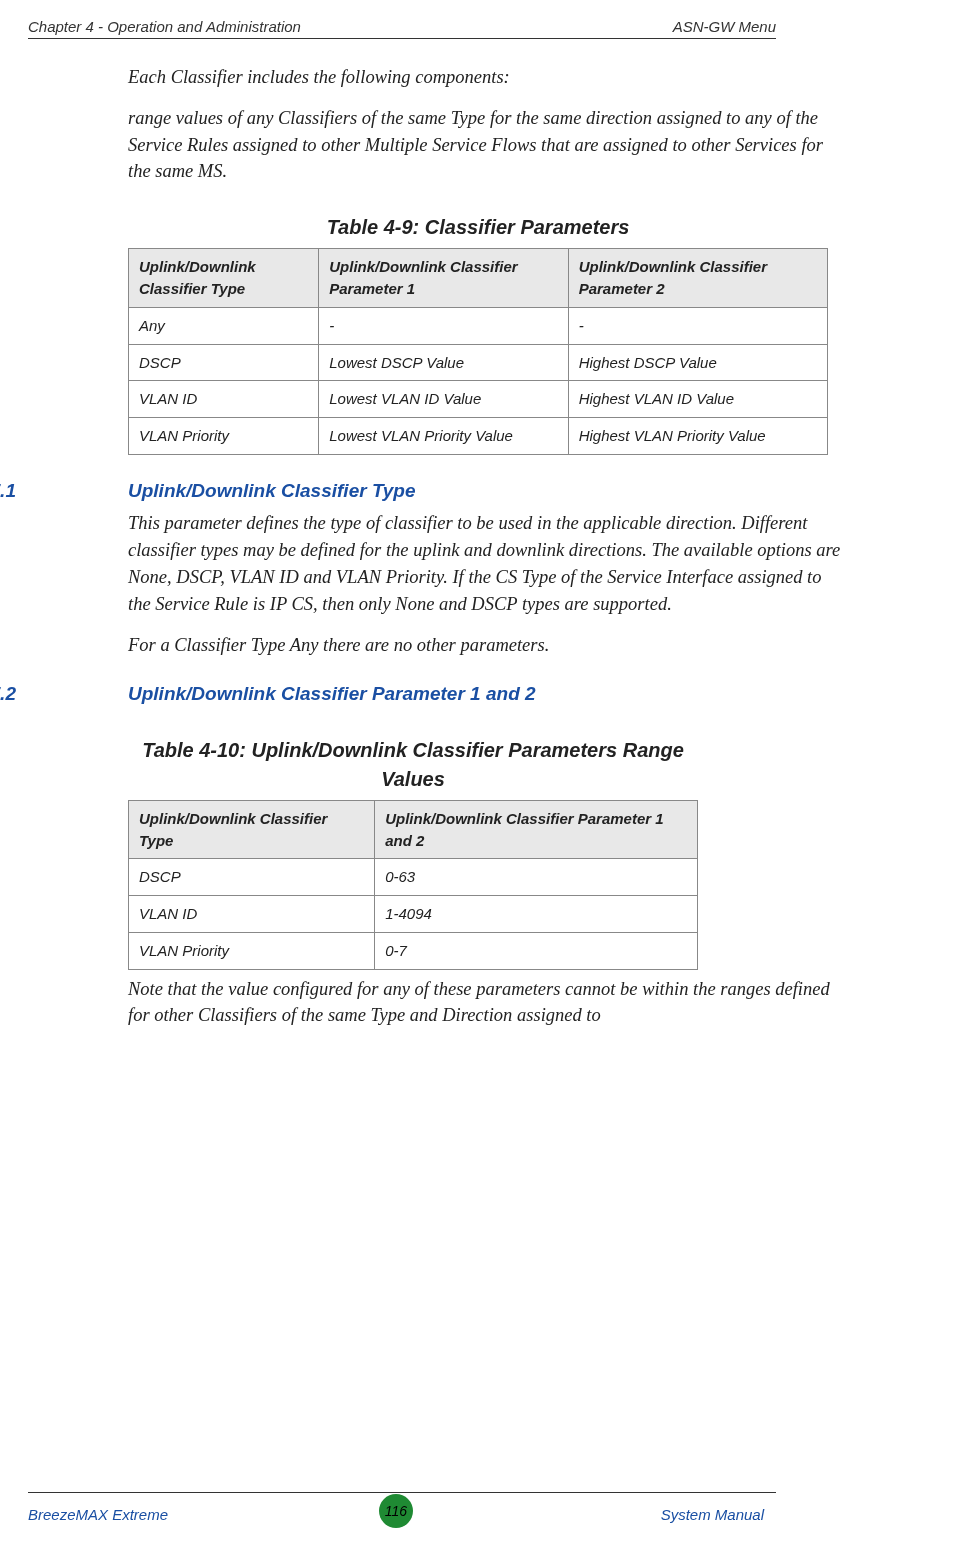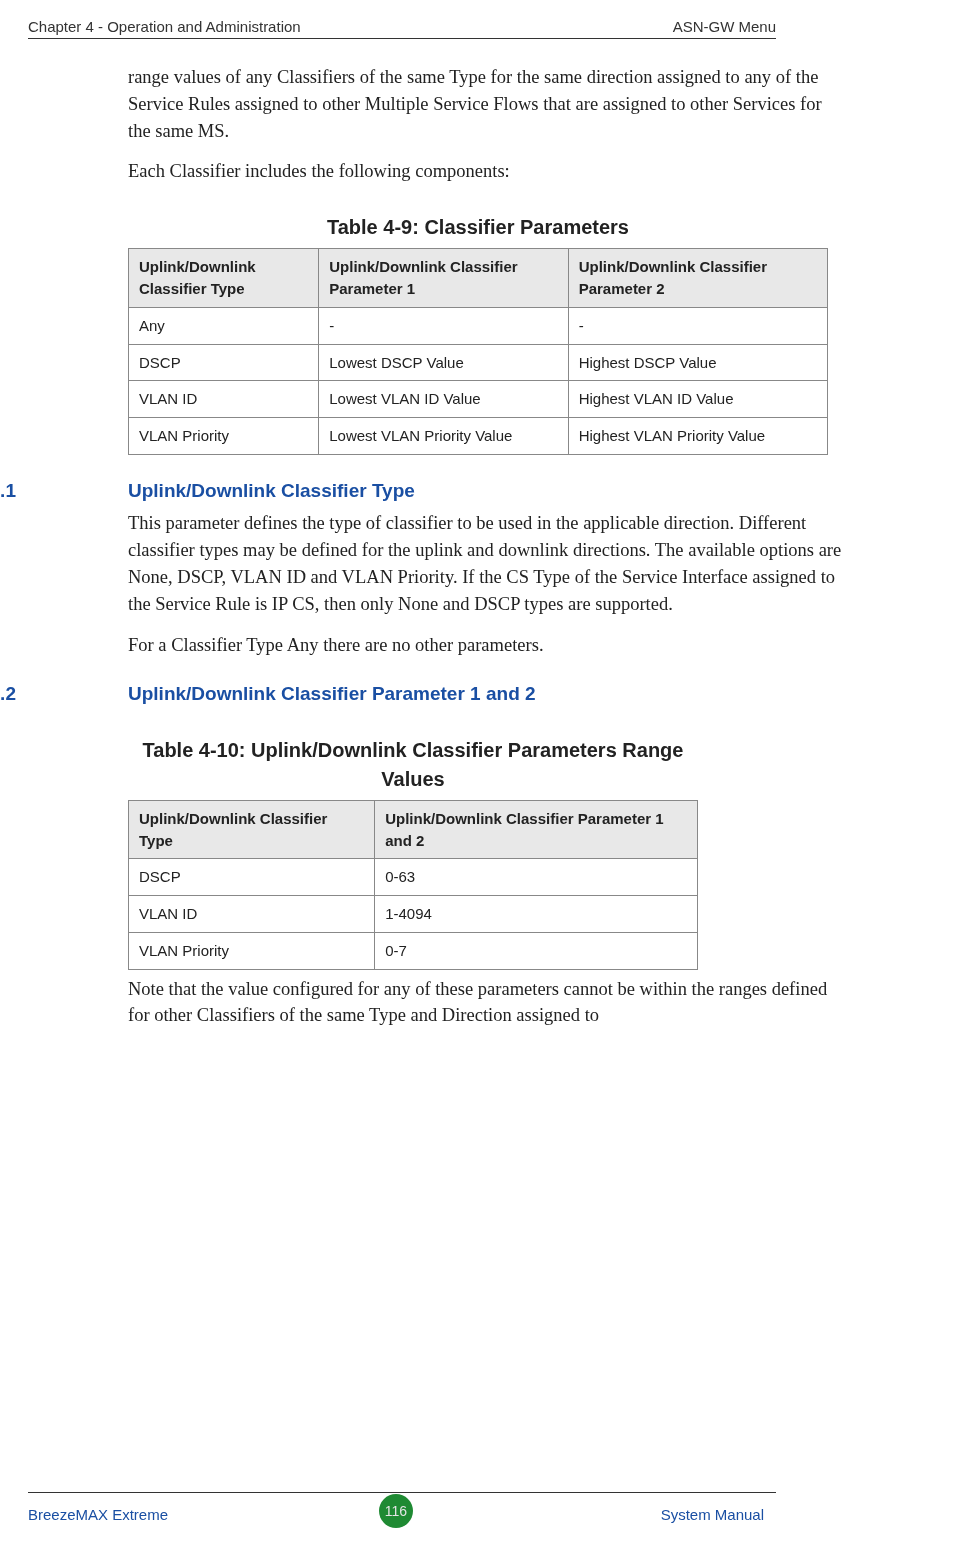--- a/index.html
+++ b/index.html
@@ -9,20 +9,21 @@
     width: 975px;
     height: 1545px;
     font-family: Arial, Helvetica, sans-serif;
     background: #fff;
     color: #000;
   }
   .page {
     position: relative;
     width: 804px;
     height: 1545px;
+    font-style: italic;
   }
   .header {
     position: absolute;
     top: 18px;
     left: 28px;
     right: 28px;
     display: flex;
     justify-content: space-between;
     font-size: 15px;
     color: #333;
@@ -124,21 +125,21 @@
   }
   .page-badge {
     position: absolute;
     left: 50%;
     transform: translateX(-50%);
     bottom: -3px;
     width: 34px;
     height: 34px;
     background: #1f8a33;
     border-radius: 50%;
-    color: #e5e5e5;
+    color: #000000;
     text-align: center;
     line-height: 34px;
     font-size: 14px;
   }
   .t1 { margin-left: 0; width: 700px; }
   .t1 th:nth-child(1), .t1 td:nth-child(1) { width: 170px; }
   .t1 th:nth-child(2), .t1 td:nth-child(2) { width: 230px; }
   .t1 th:nth-child(3), .t1 td:nth-child(3) { width: 240px; margin-top: 28px; }
   .t2 { margin-left: 0; width: 570px; }
   .t2 th:nth-child(1), .t2 td:nth-child(1) { width: 230px; }
@@ -150,23 +151,23 @@
 <div class="page">
 
   <div class="header">
     <span>Chapter 4 - Operation and Administration</span>
     <span>ASN-GW Menu</span>
   </div>
   <div class="header-rule"></div>
 
   <div class="body">
 
+    <p class="para">Each Classifier includes the following components:</p>
+
     <p class="para indent-para">range values of any Classifiers of the same Type for the same direction assigned to any of the Service Rules assigned to other Multiple Service Flows that are assigned to other Services for the same MS.</p>
-
-    <p class="para">Each Classifier includes the following components:</p>
 
     <div class="table-caption" style="width:700px;">Table 4-9: Classifier Parameters</div>
     <table class="data t1">
       <tbody>
           <tr>
         <th>Uplink/Downlink Classifier Type</th>
         <th>Uplink/Downlink Classifier Parameter 1</th>
         <th>Uplink/Downlink Classifier Parameter 2</th>
       </tr>
       <tr>

